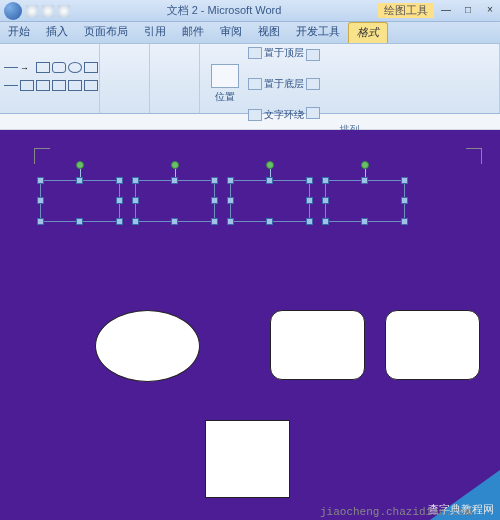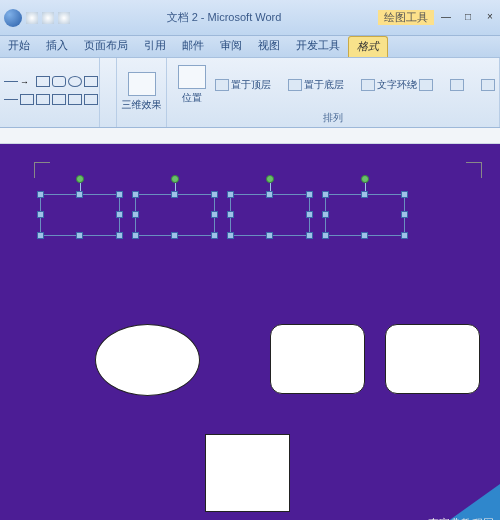--- a/index.html
+++ b/index.html
@@ -1,18 +1,18 @@
 <!DOCTYPE html>
 <html><head>
 <meta charset="utf-8">
 <style>
 * { margin: 0; padding: 0; box-sizing: border-box; font-family: "Microsoft YaHei", Arial, sans-serif; }
 body { width: 500px; height: 520px; background: #fff; overflow: hidden; position: relative; }
 
-.titlebar { height: 36px; background: linear-gradient(#d7e5f7, #bfd6f0); display: flex; align-items: center; font-size: 11px; border-bottom: 1px solid #9db8d9; }
+.titlebar { height: 22px; background: linear-gradient(#d7e5f7, #bfd6f0); display: flex; align-items: center; font-size: 11px; border-bottom: 1px solid #9db8d9; }
 .orb { width: 18px; height: 18px; border-radius: 50%; background: radial-gradient(circle at 30% 30%, #7fb0e8, #2a5ea8); margin: 0 4px; }
 .qat { display: flex; gap: 4px; }
 .qat span { width: 12px; height: 12px; display: inline-block; }
 .titlebar .doctitle { flex: 1; text-align: center; color: #3a5a8a; }
 .titlebar .context { background: #fce08a; padding: 0 6px; color: #555; }
 .winbtns { display: flex; }
 .winbtns div { width: 20px; height: 16px; margin-left: 2px; text-align: center; line-height: 14px; font-size: 10px; color: #333; }
 
 .tabs { height: 22px; background: linear-gradient(#cfe0f4, #bdd4ee); display: flex; font-size: 11px; border-bottom: 1px solid #a7c0de; }
 .tab { padding: 2px 8px; color: #2b4e80; cursor: pointer; }
@@ -30,21 +30,21 @@
 .shape-gallery .arrow::after { content: "→"; font-size: 9px; position: absolute; }
 
 .style-swatch { width: 28px; height: 26px; border: 1px solid #888; border-radius: 2px; }
 .sw-black { background: #2a2a2a; }
 .sw-blue { background: #4a7ab8; }
 .sw-red { background: #c05a5a; }
 
 .big-btn { width: 42px; text-align: center; color: #2b4e80; }
 .big-btn .ico { width: 28px; height: 24px; margin: 0 auto 2px; border: 1px solid #8aa6c8; background: #f4f8fc; }
 
-.small-btns { display: flex; flex-direction: row; gap: 17px; }
+.small-btns { display: flex; flex-direction: column; gap: 17px; }
 .small-btn { display: flex; align-items: center; gap: 2px; color: #2b4e80; white-space: nowrap; }
 .small-btn .ic { width: 14px; height: 12px; background: #dce8f5; border: 1px solid #8aa6c8; }
 
 .ruler { height: 16px; background: #f2f5f9; border-bottom: 1px solid #cfd8e4; }
 
 .canvas { position: relative; background: #4c1d95; height: 390px; }
 .corner { position: absolute; width: 16px; height: 16px; border: 1px solid #888; }
 .corner.tl { top: 18px; left: 34px; border-right: none; border-bottom: none; }
 .corner.tr { top: 18px; right: 18px; border-left: none; border-bottom: none; }
 
@@ -120,26 +120,20 @@
       </div>
     </div>
   </div>
 
 
   <div class="group" style="width:50px">
     <div class="group-label"></div>
   </div>
 
   <div class="group" style="width:50px">
-    <div class="group-body">
-      <div class="big-btn">
-        <div class="ico"></div>
-        <div>三维效果</div>
-      </div>
-    </div>
     <div class="group-label"></div>
   </div>
 
   <div class="group" style="flex:1">
     <div class="group-body">
       <div class="big-btn">
         <div class="ico"></div>
         <div>位置</div>
       </div>
       <div class="small-btns">

